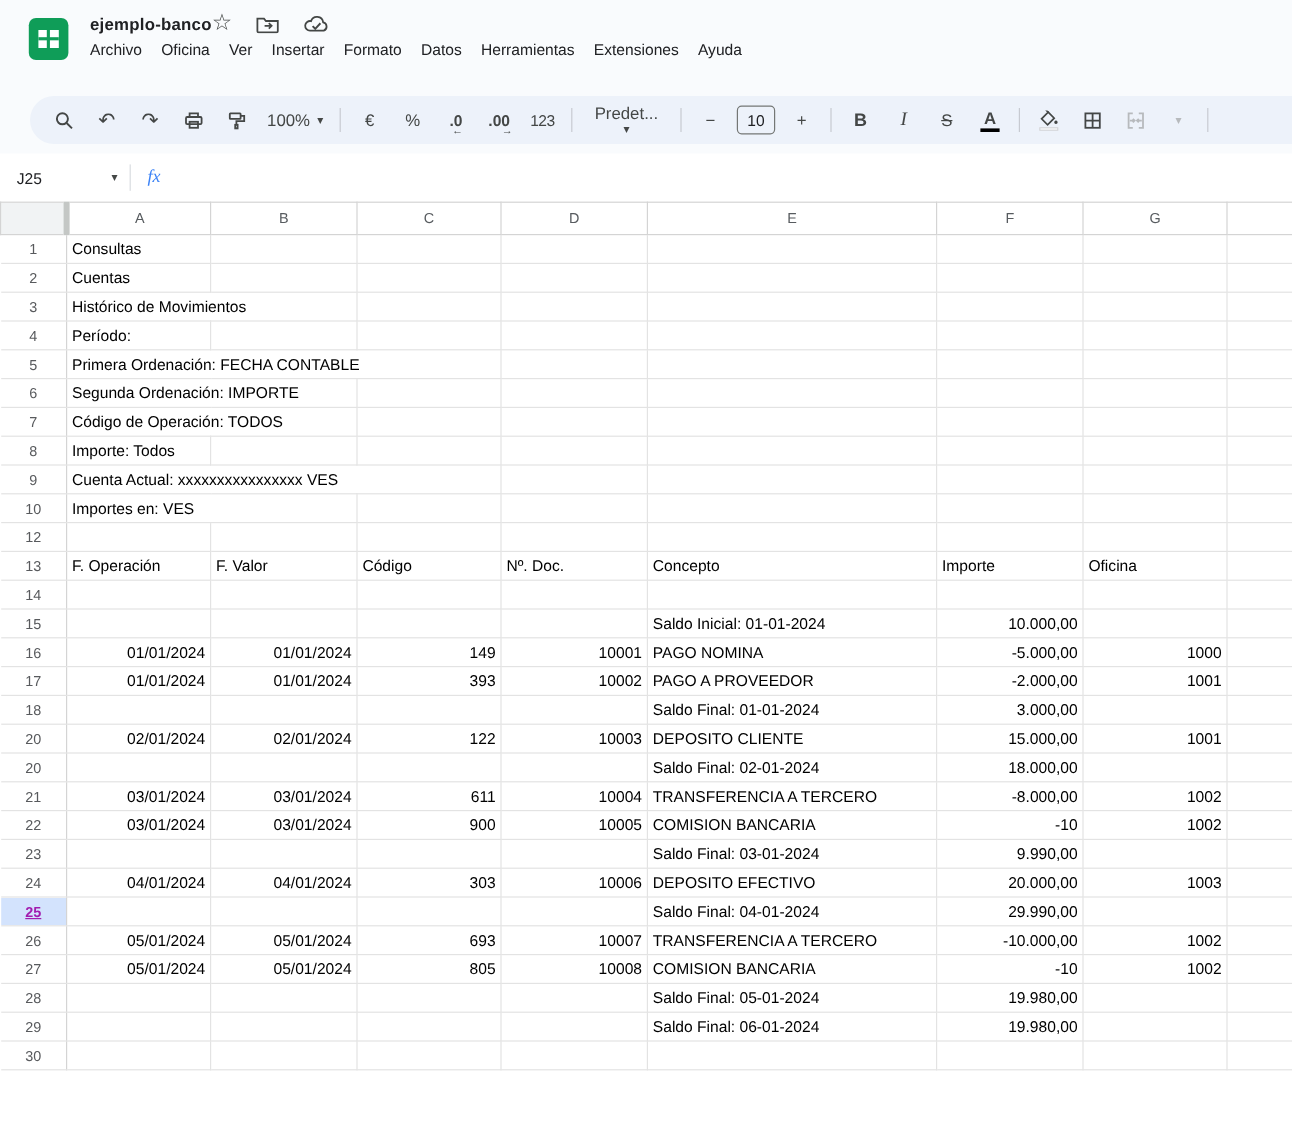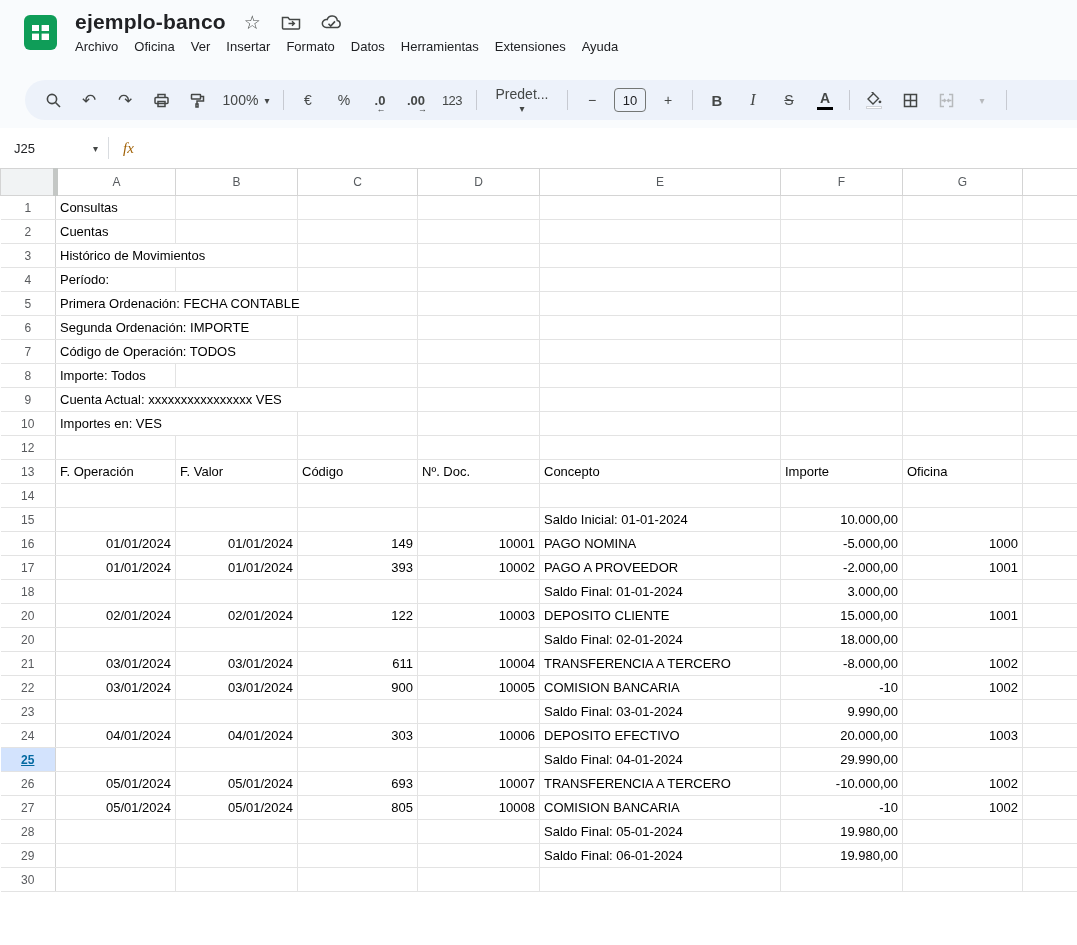--- a/index.html
+++ b/index.html
@@ -4,21 +4,21 @@
 <style>
   * { box-sizing: border-box; margin: 0; padding: 0; }
   html,body { width:1077px; height:945px; overflow:hidden; }
   body { font-family:"Liberation Sans",sans-serif; background:#fff; color:#202124; }
 
   
   .topbar { height:80px; background:#f9fbfd; display:flex; align-items:flex-start; }
   .logo { margin:14px 16px 0 22px; cursor:pointer; }
   .head-right { display:flex; flex-direction:column; }
   .title-row { display:flex; align-items:center; margin-top:10px; }
-  .doc-title { font-size:21px; font-weight:600; color:#202124; letter-spacing:.2px; margin-right:18px; }
+  .doc-title { font-size:14px; font-weight:600; color:#202124; letter-spacing:.2px; margin-right:0; }
   .tb-ico { color:#444746; margin-right:20px; display:inline-flex; align-items:center; cursor:pointer; }
   .star { font-size:19px; line-height:1; }
   .menubar { display:flex; margin-left:-8px; margin-top:3px; }
   .menu-item { font-size:13px; color:#202124; padding:2px 8px; border-radius:4px; cursor:pointer; }
 
   
   .toolbar-zone { height:48px; background:#f9fbfd; }
   .toolbar { margin-left:25px; margin-right:-40px; height:40px; background:#edf2fa;
              border-radius:24px; display:flex; align-items:center; padding-left:10px; }
   .tbtn { min-width:36px; height:28px; display:flex; align-items:center; justify-content:center;
@@ -43,31 +43,31 @@
   .fill-wrap { display:flex; flex-direction:column; align-items:center; line-height:1; }
   .fill-wrap .bar { width:16px; height:3px; background:#fff; border:1px solid #d0d3d8; margin-top:1px; }
   .grayed { color:#b7babd; }
 
   
   .fbar { height:40px; background:#fff; display:flex; align-items:center; }
   .namebox { width:108px; display:flex; align-items:center; justify-content:space-between;
              padding:0 10px 0 14px; font-size:13px; color:#202124; cursor:pointer; }
   .fdiv { width:1px; height:22px; background:#d9dce0; }
   .fx { font-family:"Liberation Serif",serif; font-style:italic; font-size:15px;
-        color:#a16207; margin-left:14px; cursor:text; }
+        color:#3b82f6; margin-left:14px; cursor:text; }
 
   
   table { border-collapse:collapse; table-layout:fixed; width:1077px; }
   th,td { white-space:nowrap; overflow:hidden; }
   thead th { height:27px; background:#fff; border:1px solid #d4d4d4;
              font-size:12px; font-weight:normal; color:#575b5f; text-align:center; cursor:pointer; }
   thead th.corner { background:#f1f3f4; border-right:5px solid #c4c7c5; }
   tbody th { height:24px; background:#fff; border-right:1px solid #d4d4d4; border-bottom:1px solid #e3e3e3;
              font-size:12px; font-weight:normal; color:#585a5d; text-align:center; cursor:pointer; }
-  tbody th.sel { background:#d3e3fd; color:#0369a1; font-weight:bold;text-decoration:underline; }
+  tbody th.sel { background:#d3e3fd; color:#a21caf; font-weight:bold;text-decoration:underline; }
   td { height:24px; border-right:1px solid #e3e3e3; border-bottom:1px solid #e3e3e3;
        font-size:13px; color:#000; padding:0 4px; text-align:left; cursor:cell; }
   td.r { text-align:right; }
   svg { display:block; }
 </style>
 </head>
 <body>
 
 <div class="topbar">
   <div class="logo">

